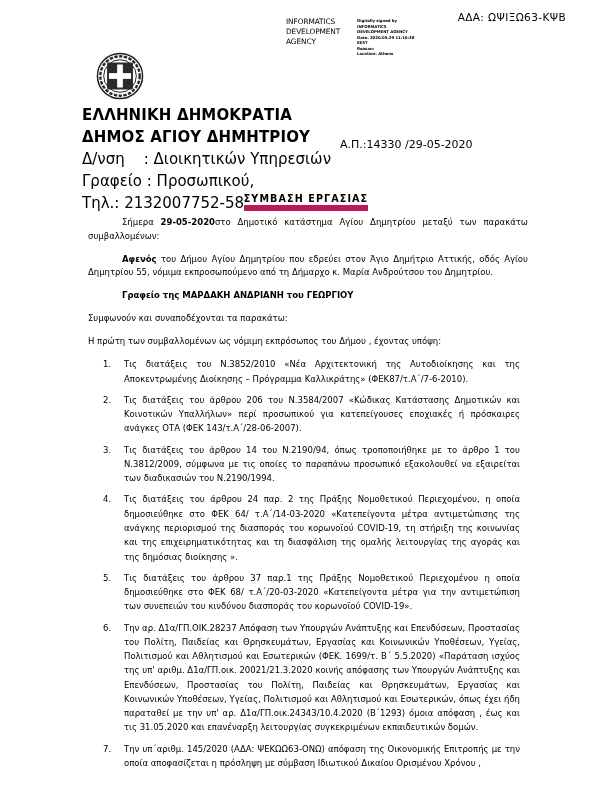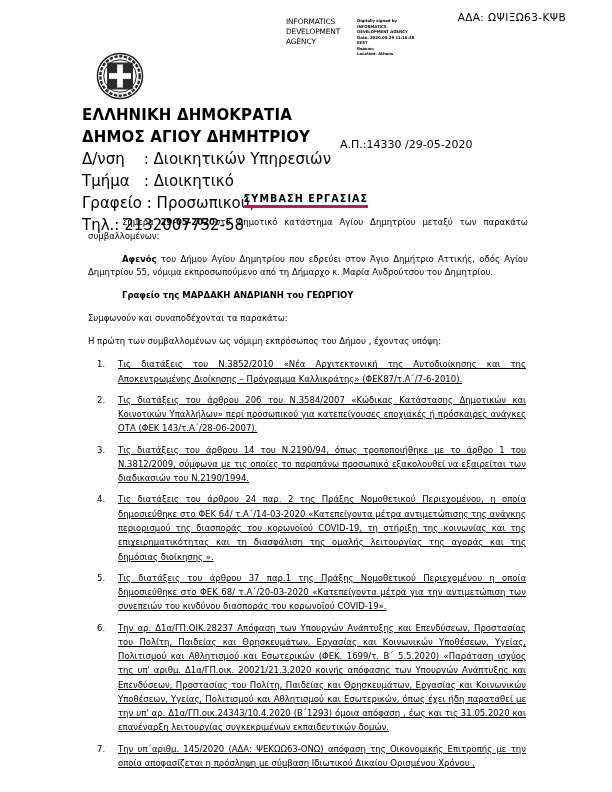--- a/index.html
+++ b/index.html
@@ -97,21 +97,21 @@
     top: 193px;
     left: 0;
     width: 612px;
     text-align: center;
     font-family: "DejaVu Sans", sans-serif;
     font-size: 9.6px;
     font-weight: bold;
     letter-spacing: 1.1px;
   }
   .doc-title span {
-    border-bottom: 3px solid #be185d;
+    border-bottom: 6px solid #be185d;
     padding-bottom: 1px;
   }
 
   
   .body {
     position: absolute;
     top: 216px;
     left: 88px;
     width: 440px;
     font-family: "DejaVu Sans", sans-serif;
@@ -122,25 +122,24 @@
   .body p {
     margin: 0 0 9px 0;
   }
   .p-indent { text-indent: 34px; }
   .b { font-weight: bold; }
   .tight { margin-bottom: 6px; }
   .gap-lg { margin-bottom: 13px; }
 
   
   ol.clauses {
-    margin: 2px;
+    margin: 8px;
     padding: 0;
     list-style: none;
     counter-reset: clause;
-    text-decoration: underline;
   }
   ol.clauses > li {
     counter-increment: clause;
     position: relative;
     padding-left: 28px;
     margin-bottom: 7px;
     text-align: justify;
     line-height: 1.68;
   }
   ol.clauses > li::before {
@@ -178,21 +177,20 @@
       <rect x="23" y="22" width="54" height="56" rx="3" fill="#2b2b2b"></rect>
       <rect x="44" y="26" width="12" height="48" fill="#ffffff"></rect>
       <rect x="27" y="44" width="46" height="12" fill="#ffffff"></rect>
     </svg>
   </div>
 
   <div class="letterhead">
     <div class="org">ΕΛΛΗΝΙΚΗ ΔΗΜΟΚΡΑΤΙΑ</div>
     <div class="org">ΔΗΜΟΣ ΑΓΙΟΥ ΔΗΜΗΤΡΙΟΥ</div>
     <div class="dept">Δ/νση    : Διοικητικών Υπηρεσιών</div>
-    <div class="dept">Τμήμα   : Διοικητικό</div>
     <div class="dept">Γραφείο : Προσωπικού,</div>
     <div class="dept">Τηλ.: 2132007752-58</div>
   </div>
 
   <div class="refno">Α.Π.:14330 /29-05-2020</div>
 
   <div class="doc-title">
     <span>ΣΥΜΒΑΣΗ  ΕΡΓΑΣΙΑΣ</span>
   </div>
 

